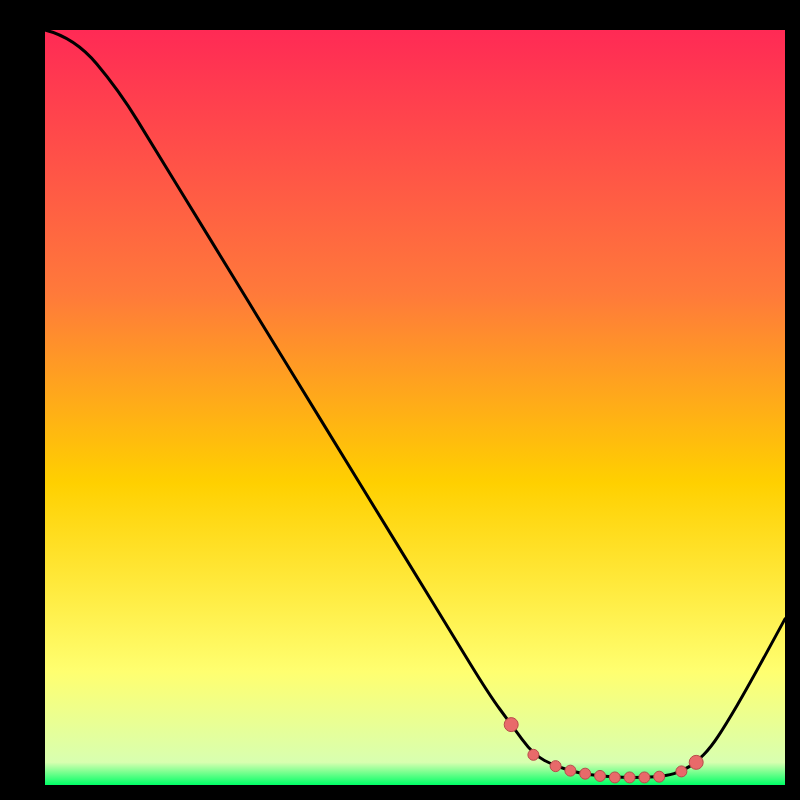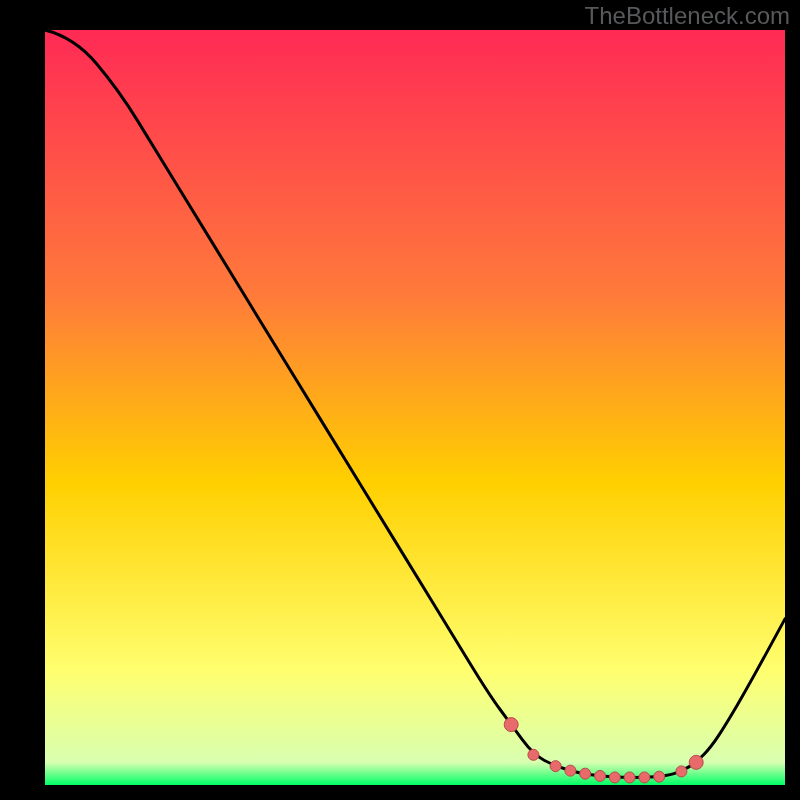--- a/index.html
+++ b/index.html
@@ -28,21 +28,20 @@
   }
   svg {
     position: absolute;
     top: 0;
     left: 0;
   }
 </style>
 </head>
 <body>
 <div id="container">
-  <div id="watermark">TheBottleneck.com</div>
   <svg id="chart-svg" width="800" height="800">
       <defs>
         <linearGradient id="bg-grad" x1="0" y1="0" x2="0" y2="1">
           <stop offset="0%" stop-color="#ff2a55"></stop>
           <stop offset="35%" stop-color="#ff7a3a"></stop>
           <stop offset="60%" stop-color="#ffd000"></stop>
           <stop offset="85%" stop-color="#ffff70"></stop>
           <stop offset="97%" stop-color="#d8ffb0"></stop>
           <stop offset="100%" stop-color="#00ff66"></stop>
         </linearGradient>

